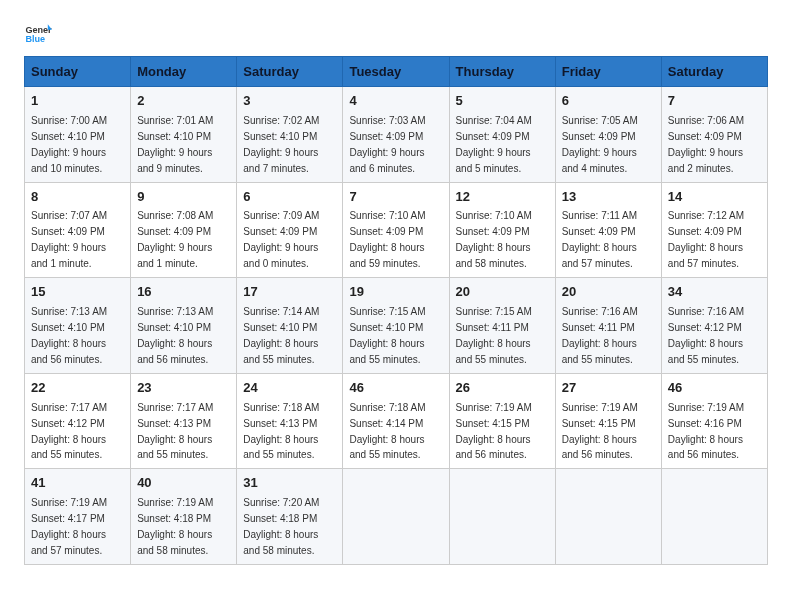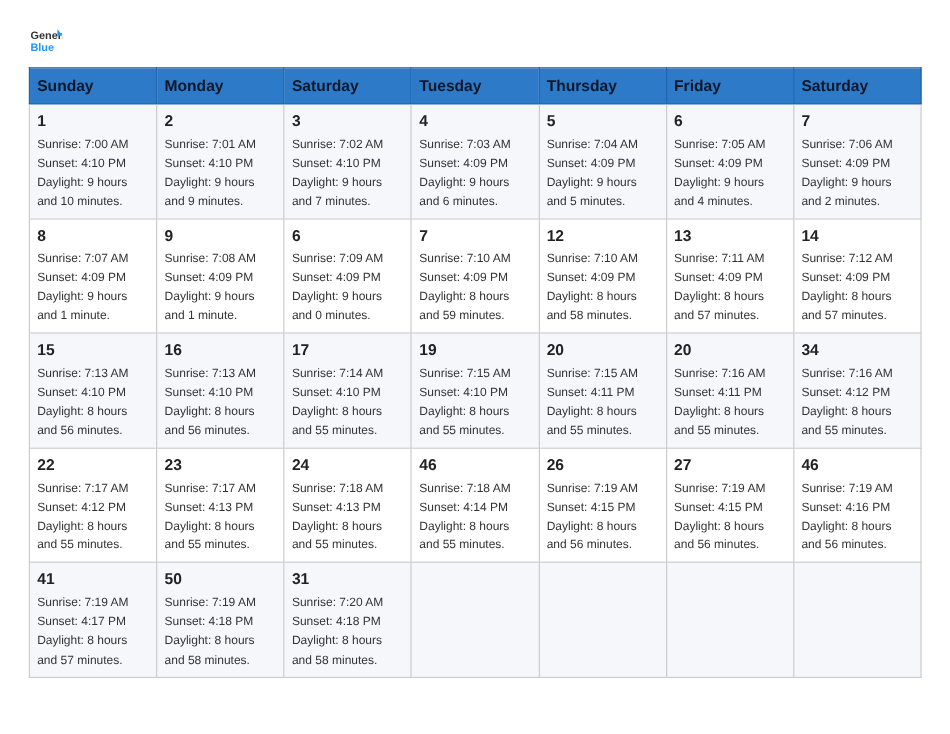--- a/index.html
+++ b/index.html
@@ -192,21 +192,21 @@
         <td><span class="day-num">26</span>
 <span class="day-info">Sunrise: 7:19 AM<br>Sunset: 4:15 PM<br>Daylight: 8 hours and 56 minutes.</span></td>
         <td><span class="day-num">27</span>
 <span class="day-info">Sunrise: 7:19 AM<br>Sunset: 4:15 PM<br>Daylight: 8 hours and 56 minutes.</span></td>
         <td><span class="day-num">46</span>
 <span class="day-info">Sunrise: 7:19 AM<br>Sunset: 4:16 PM<br>Daylight: 8 hours and 56 minutes.</span></td>
       </tr>
       <tr>
         <td><span class="day-num">41</span>
 <span class="day-info">Sunrise: 7:19 AM<br>Sunset: 4:17 PM<br>Daylight: 8 hours and 57 minutes.</span></td>
-        <td><span class="day-num">50</span>
+        <td><span class="day-num">40</span>
 <span class="day-info">Sunrise: 7:19 AM<br>Sunset: 4:18 PM<br>Daylight: 8 hours and 58 minutes.</span></td>
         <td><span class="day-num">31</span>
 <span class="day-info">Sunrise: 7:20 AM<br>Sunset: 4:18 PM<br>Daylight: 8 hours and 58 minutes.</span></td>
         <td class="empty-cell"></td>
         <td class="empty-cell"></td>
         <td class="empty-cell"></td>
         <td class="empty-cell"></td>
       </tr>
     </tbody>
 </table>

